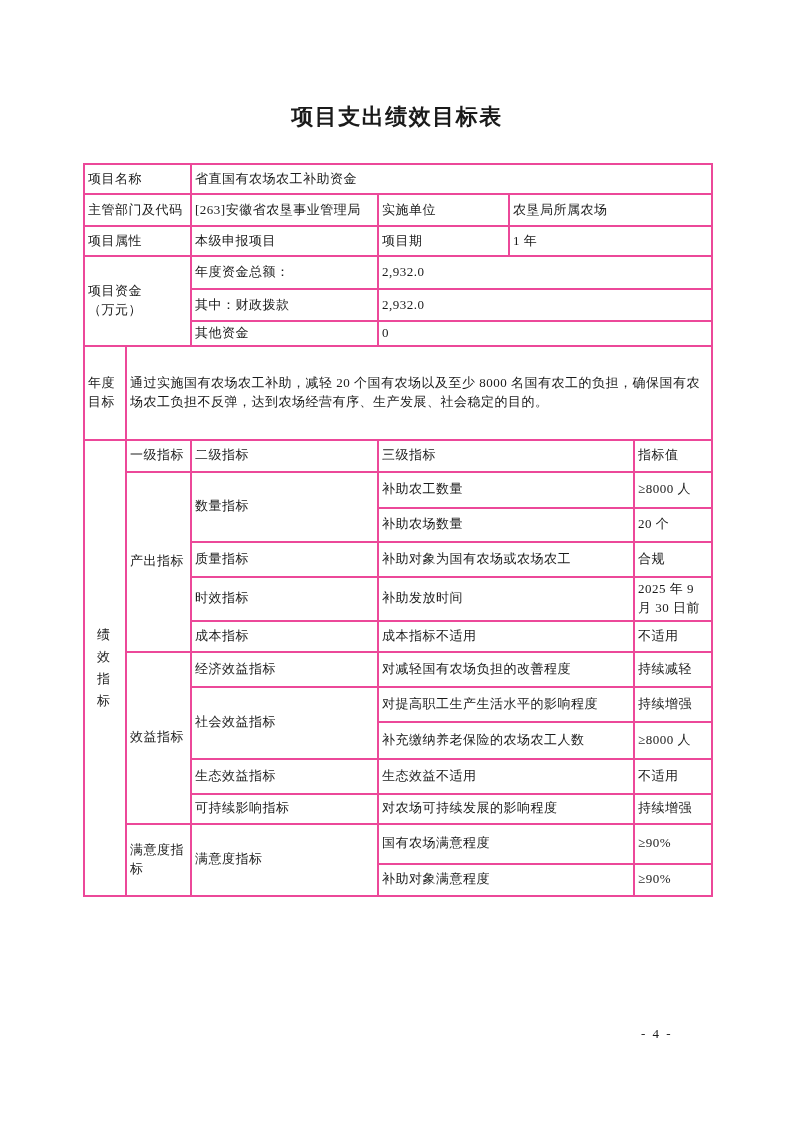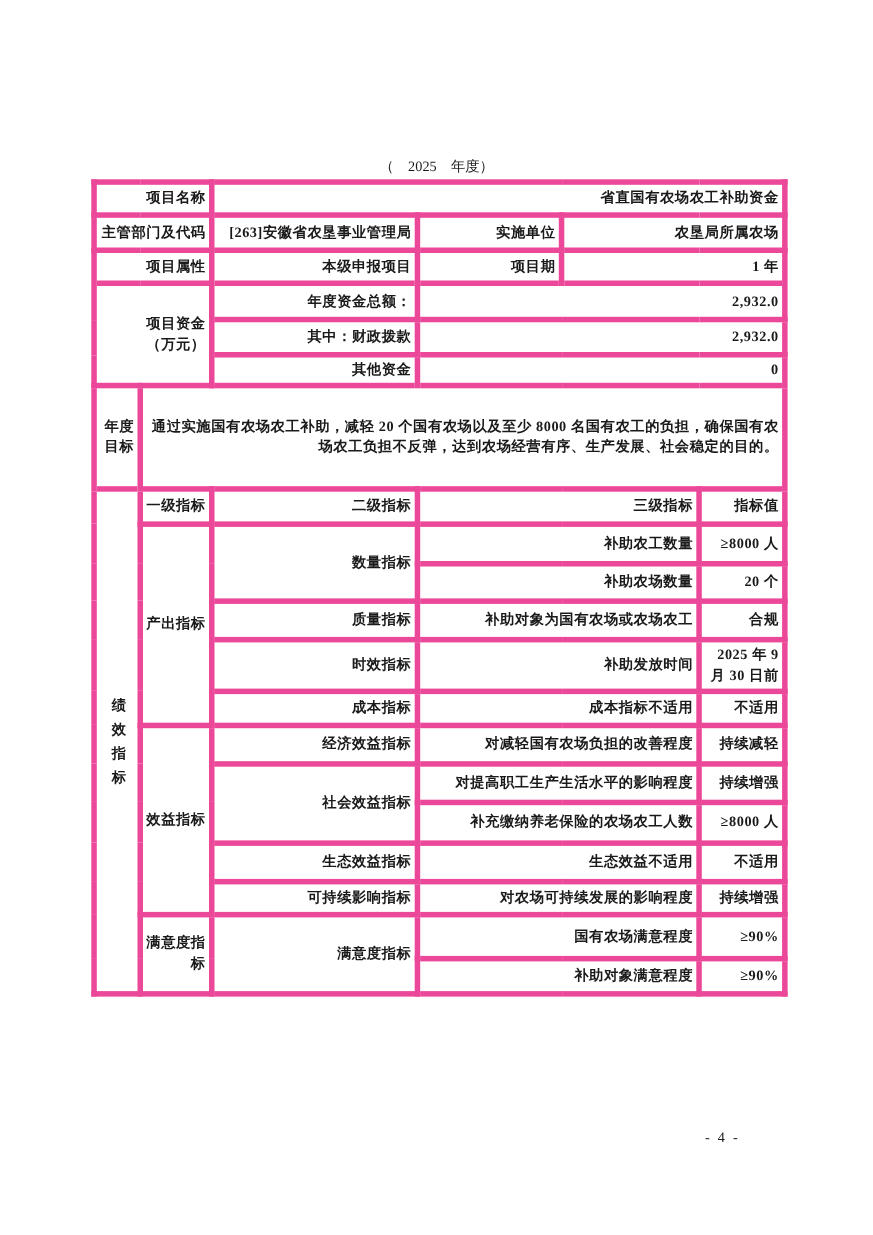--- a/index.html
+++ b/index.html
@@ -29,28 +29,27 @@
   table.main {
     position: absolute;
     left: 83px; top: 163px;
     width: 628px;
     border-collapse: collapse;
     table-layout: fixed;
     font-size: 13px;
     border: 2px solid #2b2b2b;
   }
   table.main td {
-    border: 5px solid #ec4899;
-    text-align: right;
+    border: 2px solid #ec4899;
+    text-align: left;
     vertical-align: middle;
     padding: 2px 3px;
     letter-spacing: 0.5px;
     line-height: 1.45;
     overflow: hidden;
-    font-weight: bold;
   }
   tr.sep td, td.sep-b { border-bottom-width: 2px; }
   .left   { text-align: left; padding-left: 9px; }
   .indent { text-align: left; padding-left: 23px; }
   .prewrap { white-space: pre-line; }
   .goal-text {
     text-align: justify;
     padding: 4px 6px 4px 4px;
     line-height: 25px;
   }
@@ -73,21 +72,21 @@
     left: 641px; top: 1026px;
     font-size: 13px;
     letter-spacing: 2px;
   }
 </style>
 </head>
 <body>
 
 <div class="page">
 
-  <div class="doc-subtitle">（　2025　年度）</div>
+  <div class="doc-title">项目支出绩效目标表</div>
 
   <table class="main">
     <colgroup>
       <col style="width:42px">
         <col style="width:65px">
         <col style="width:187px">
       <col style="width:131px">
         <col style="width:125px">
         <col style="width:78px">
     </colgroup>

